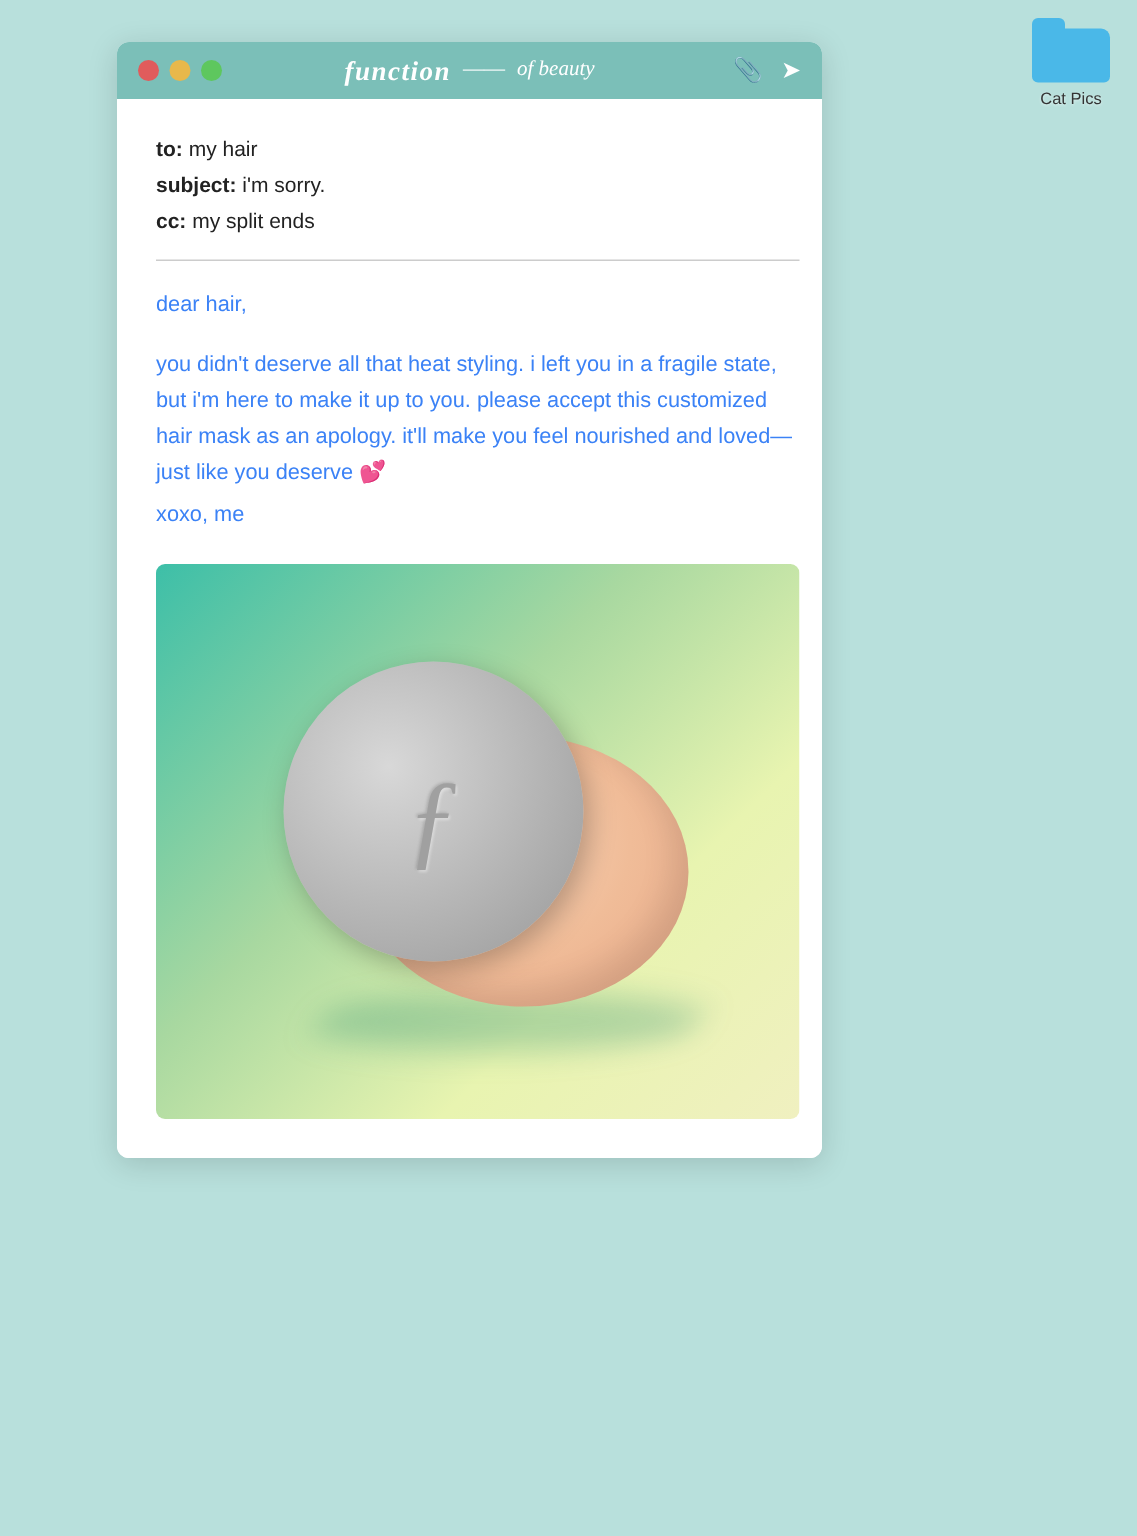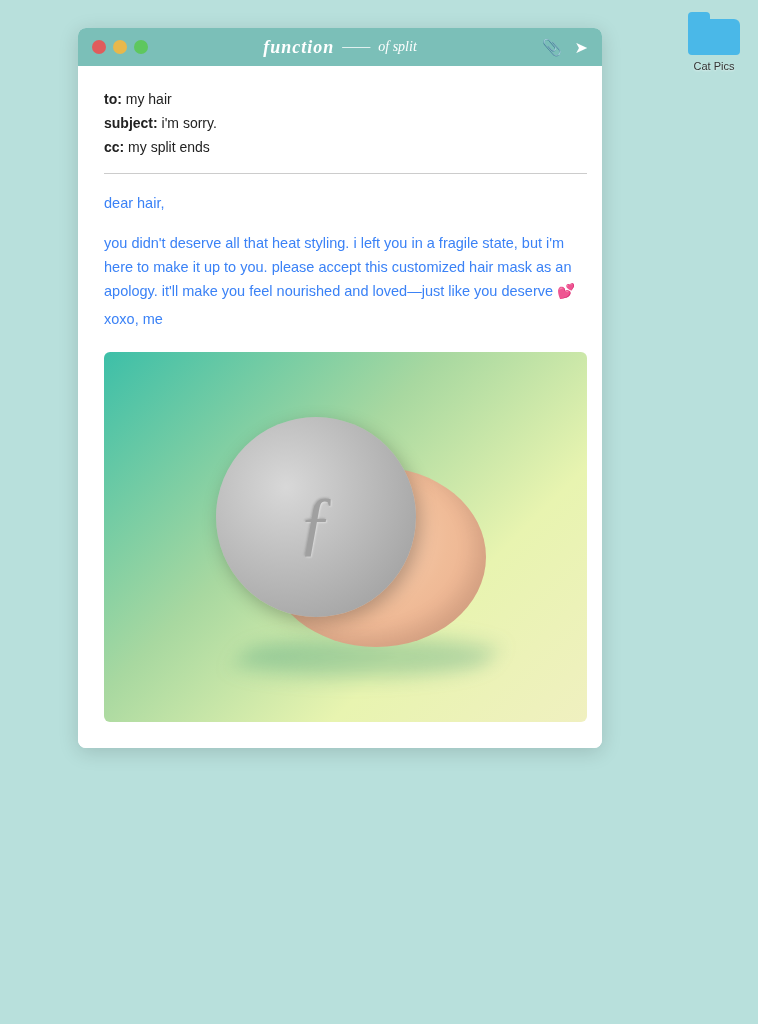--- a/index.html
+++ b/index.html
@@ -66,21 +66,21 @@
       color: #333;
       text-align: center;
       text-shadow: 0 1px 2px rgba(255,255,255,0.6);
     }
 
     
     .email-window {
       position: absolute;
       top: 28px;
       left: 78px;
-      width: 524px;
+      width: 470px;
       background: white;
       border-radius: 8px;
       box-shadow: 0 4px 20px rgba(0,0,0,0.15);
       overflow: hidden;
     }
 
     
     .title-bar {
       background: #7bbfb8;
       display: flex;
@@ -284,21 +284,21 @@
   <div class="title-bar">
     <div class="window-controls">
       <button class="window-btn btn-close"></button>
       <button class="window-btn btn-minimize"></button>
       <button class="window-btn btn-maximize"></button>
     </div>
 
     <div class="title-bar-center">
       <span class="title-brand-function">function</span>
       <span class="title-brand-separator">——</span>
-      <span class="title-brand-ofbeauty">of split</span>
+      <span class="title-brand-ofbeauty">of beauty</span>
     </div>
 
     <div class="title-bar-actions">
       <span class="title-action-icon">📎</span>
       <span class="title-action-icon">➤</span>
     </div>
   </div>
 
   <div class="email-body">
 

